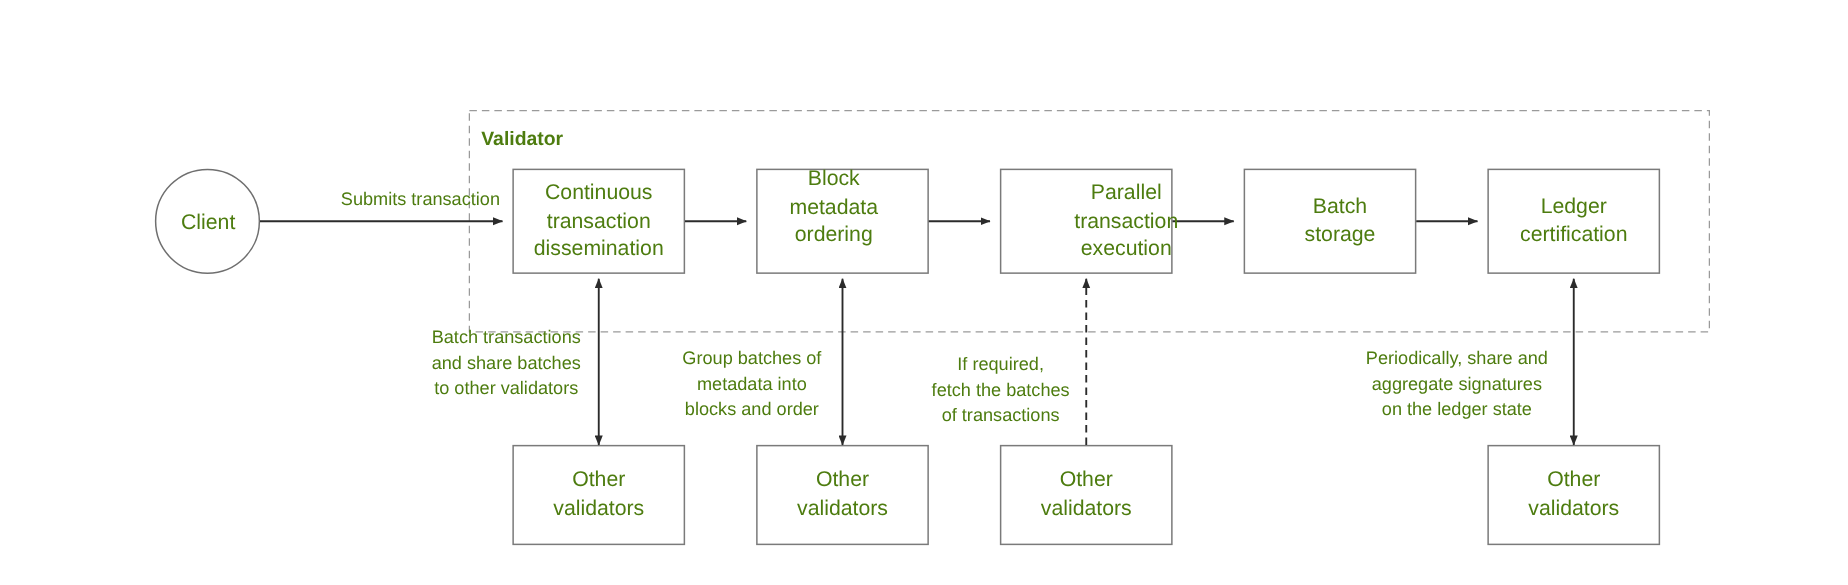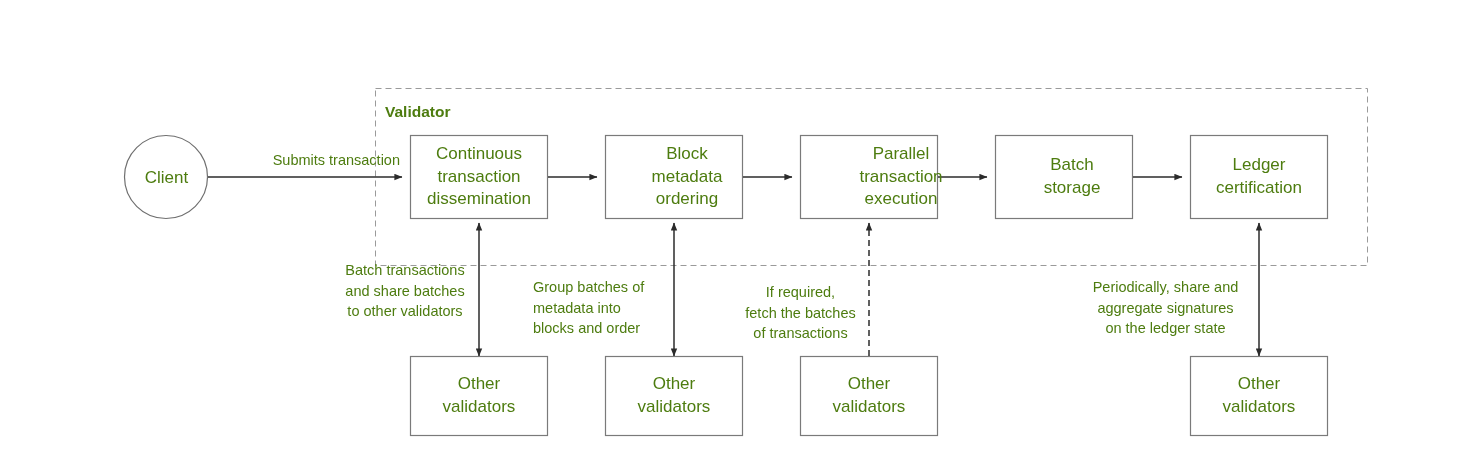--- a/index.html
+++ b/index.html
@@ -96,21 +96,21 @@
 
   <div class="group-title" style="left:385px; top:102px; width:200px;">Validator</div>
 
   <div class="node-label" style="left:125px; top:137px; width:83px; height:83px;">Client</div>
 
   <div class="edge-label" style="left:210px; top:150px; width:190px; text-align:right;">Submits transaction</div>
 
   <div class="node-label" style="left:410px; top:135px; width:138px; height:84px;">Continuous
 transaction
 dissemination</div>
-  <div class="node-label" style="left:605px; top:135px; width:124px; height:84px;margin-left:20px;">Block
+  <div class="node-label" style="left:605px; top:124px; width:124px; height:84px;">Block
 metadata
 ordering</div>
   <div class="node-label" style="left:800px; top:135px; width:138px; height:84px;padding-left:32px;">Parallel
 transaction
 execution</div>
   <div class="node-label" style="left:995px; top:135px; width:154px; height:84px;">Batch
 storage</div>
   <div class="node-label" style="left:1190px; top:135px; width:138px; height:84px;">Ledger
 certification</div>
 
@@ -119,21 +119,21 @@
   <div class="node-label" style="left:605px; top:356px; width:138px; height:80px;">Other
 validators</div>
   <div class="node-label" style="left:800px; top:356px; width:138px; height:80px;">Other
 validators</div>
   <div class="node-label" style="left:1190px; top:356px; width:138px; height:80px;">Other
 validators</div>
 
   <div class="edge-label" style="left:335px; top:260px; width:140px; ">Batch transactions
 and share batches
 to other validators</div>
-  <div class="edge-label" style="left:533px; top:277px; width:137px; text-align:left;">Group batches of
+  <div class="edge-label" style="left:533px; top:277px; width:137px; text-align:center;">Group batches of
 metadata into
 blocks and order</div>
   <div class="edge-label" style="left:738px; top:282px; width:125px; text-align:center;">If required,
 fetch the batches
 of transactions</div>
   <div class="edge-label" style="left:1078px; top:277px; width:175px; text-align:center;">Periodically, share and
 aggregate signatures
 on the ledger state</div>
 
 </div>

